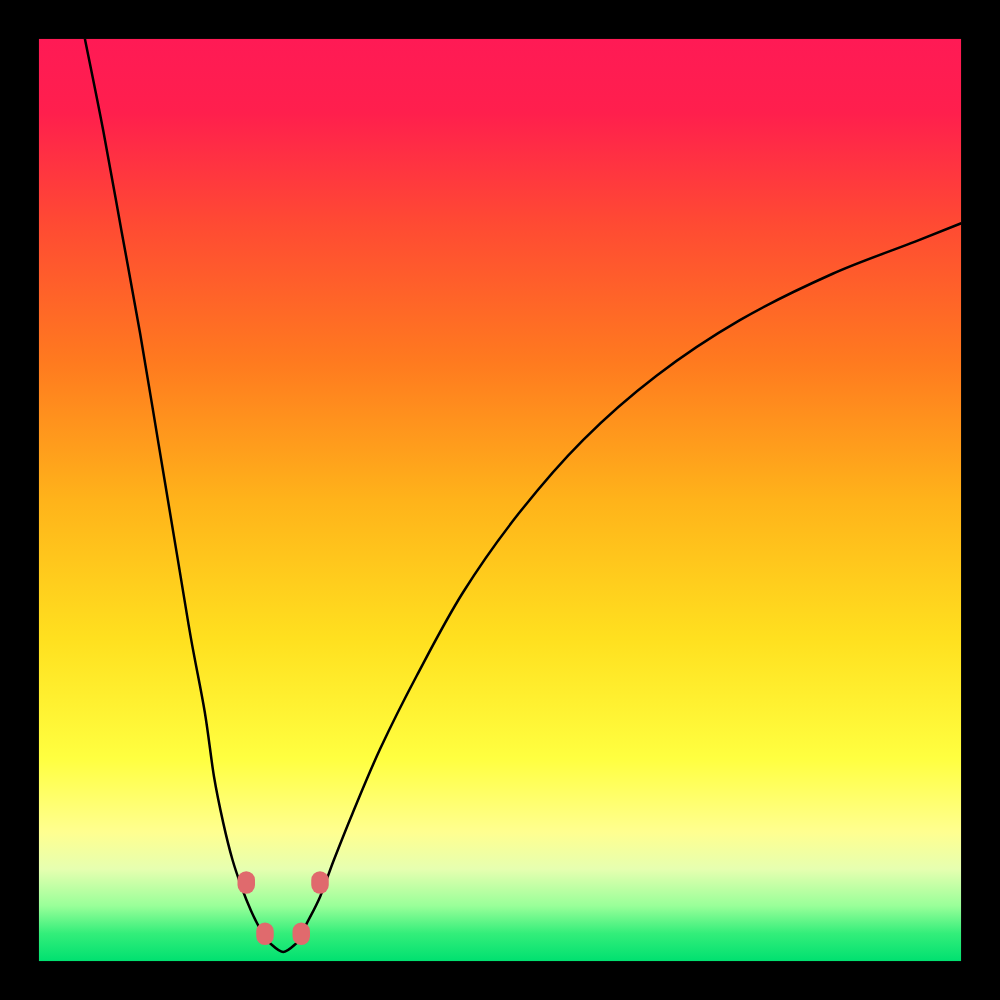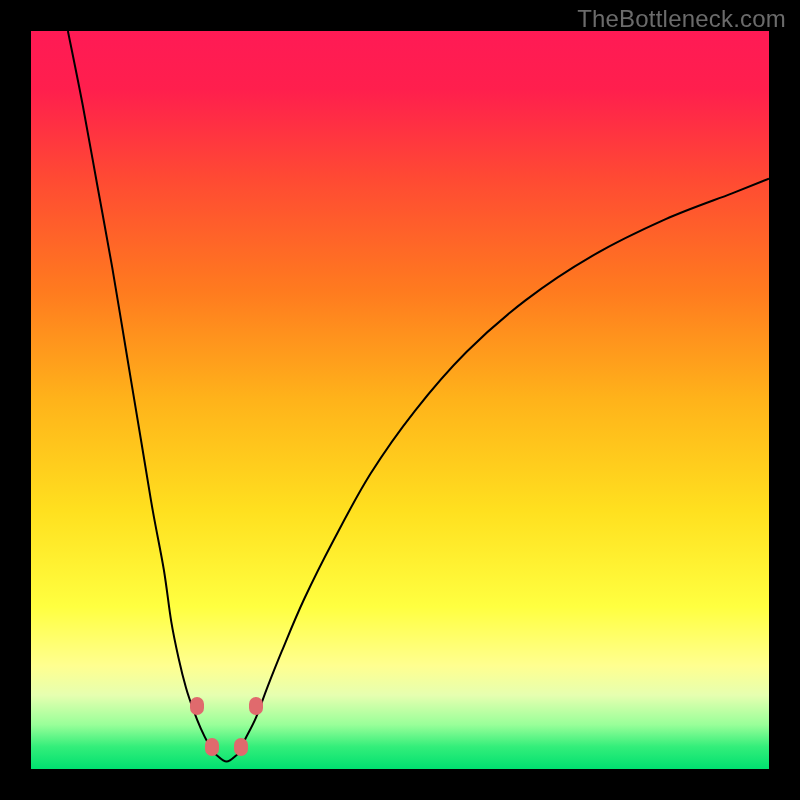--- a/index.html
+++ b/index.html
@@ -52,21 +52,20 @@
     height: 18px;
     background: #e06a6d;
     border-radius: 7px;
     transform: translate(-50%, -50%);
   }
 </style>
 </head>
 <body>
 
 <div class="frame">
-  <div class="watermark">TheBottleneck.com</div>
 
   <div class="plot">
     <svg class="gradient" viewBox="0 0 100 100" preserveAspectRatio="none">
       <defs>
         <linearGradient id="bg" x1="0" y1="0" x2="0" y2="1">
             <stop offset="0.00%" stop-color="#ff1a55"></stop>
             <stop offset="8.00%" stop-color="#ff1f4d"></stop>
             <stop offset="20.00%" stop-color="#ff4a33"></stop>
             <stop offset="35.00%" stop-color="#ff7a1f"></stop>
             <stop offset="50.00%" stop-color="#ffb31a"></stop>

